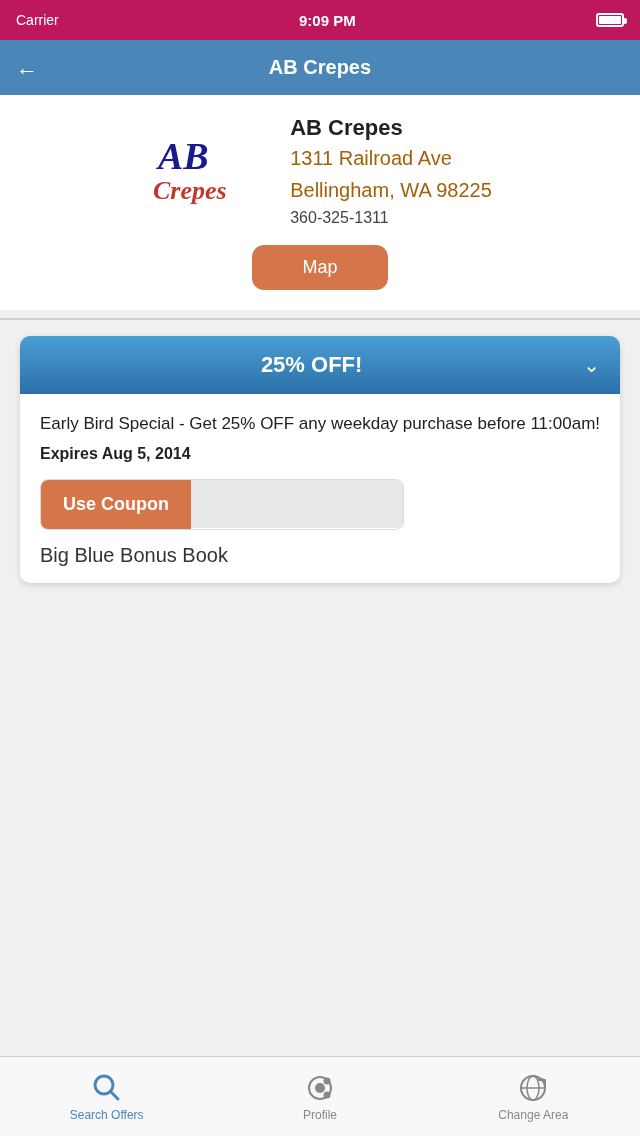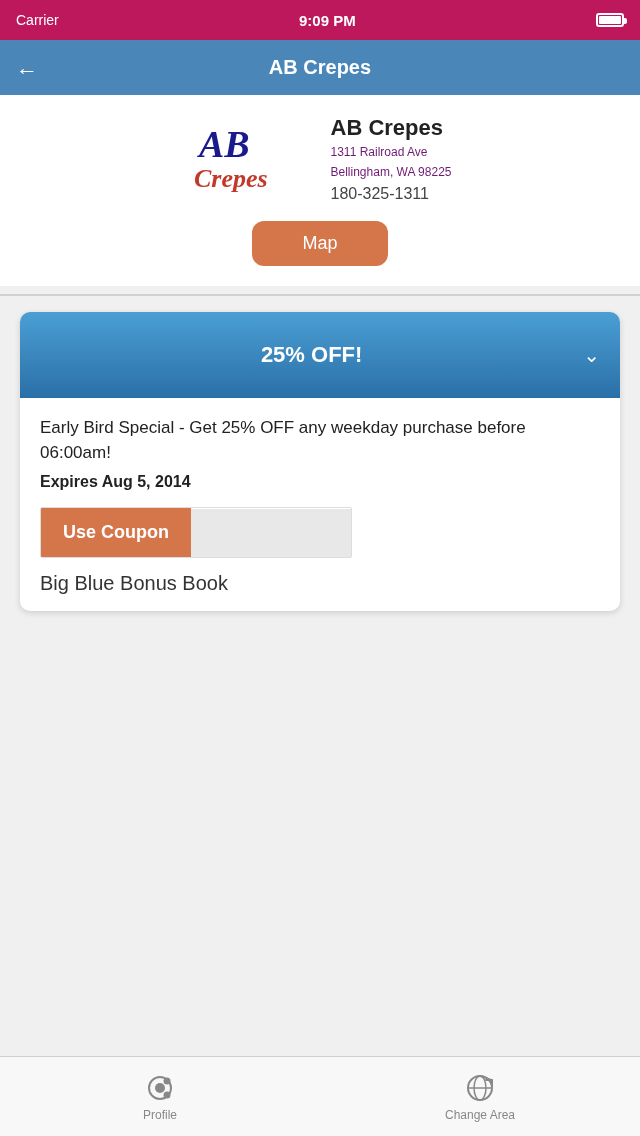--- a/index.html
+++ b/index.html
@@ -126,22 +126,22 @@
       display: flex;
       flex-direction: column;
       gap: 2px;
     }
     .business-name {
       font-size: 22px;
       font-weight: 700;
       color: #222;
     }
     .business-address {
-      font-size: 12px;
-      color: #701a75;
+      font-size: 20px;
+      color: #a16207;
       line-height: 1.5;
     }
     .business-phone {
       font-size: 16px;
       color: #444;
       margin-top: 2px;
     }
 
     .map-btn {
       margin-top: 18px;
@@ -164,21 +164,21 @@
     
     .coupon-container {
       margin: 16px 20px;
       border-radius: 10px;
       overflow: hidden;
       box-shadow: 0 2px 6px rgba(0,0,0,0.15);
       background: white;
     }
     .coupon-header {
       background: linear-gradient(to bottom, #4a9fd4, #2b6fa8);
-      padding: 30px 20px;
+      padding: 16px 20px;
       display: flex;
       align-items: center;
       justify-content: space-between;
     }
     .coupon-title {
       color: white;
       font-size: 22px;
       font-weight: 600;
       text-align: center;
       flex: 1;
@@ -209,23 +209,23 @@
       font-weight: 700;
       color: #222;
       margin-bottom: 16px;
     }
     .use-coupon-row {
       display: flex;
       align-items: center;
       gap: 0;
       margin-bottom: 14px;
       border: 1px solid #ddd;
-      border-radius: 2px;
+      border-radius: 8px;
       overflow: hidden;
-      width: 312px;
+      width: 364px;
     }
     .use-coupon-btn {
       background: #d4754a;
       color: white;
       border: none;
       padding: 14px 22px;
       font-size: 18px;
       font-weight: 600;
       cursor: pointer;
       flex-shrink: 0;
@@ -319,48 +319,55 @@
           <text x="10" y="38" font-family="Georgia, serif" font-size="38" font-style="italic" font-weight="bold" fill="#1a1a8c">AB</text>
 
           <text x="5" y="68" font-family="Georgia, serif" font-size="26" font-style="italic" font-weight="bold" fill="#c0392b">Crepes</text>
         </svg>
       </div>
 
       <div class="business-details">
         <span class="business-name">AB Crepes</span>
         <span class="business-address">1311 Railroad Ave</span>
         <span class="business-address">Bellingham, WA 98225</span>
-        <span class="business-phone">180-325-1311</span>
+        <span class="business-phone">360-325-1311</span>
       </div>
     </div>
     <button class="map-btn">Map</button>
   </div>
 
   <div class="divider"></div>
 
   <div class="coupon-container">
     <div class="coupon-header">
       <span class="coupon-title">25% OFF!</span>
       <span class="chevron-down">⌄</span>
     </div>
     <div class="coupon-body">
-      <div class="coupon-main-text">Early Bird Special - Get 25% OFF any weekday purchase before 06:00am!</div>
+      <div class="coupon-main-text">Early Bird Special - Get 25% OFF any weekday purchase before 11:00am!</div>
       <div class="coupon-expiry">Expires Aug 5, 2014</div>
       <div class="use-coupon-row">
         <button class="use-coupon-btn">Use Coupon</button>
         <input class="coupon-code-field" type="text" placeholder="" style="">
       </div>
       <div class="coupon-footer-text">Big Blue Bonus Book</div>
     </div>
   </div>
 
 </div>
 
 <div class="tab-bar">
 
+  <div class="tab-item active">
+    <svg class="search-svg" viewBox="0 0 32 32" fill="none" xmlns="http://www.w3.org/2000/svg">
+      <circle cx="13" cy="13" r="9" stroke="#4a87b8" stroke-width="3" fill="none"></circle>
+      <line x1="19.5" y1="19.5" x2="27" y2="27" stroke="#4a87b8" stroke-width="3" stroke-linecap="round"></line>
+    </svg>
+    <span class="tab-label">Search Offers</span>
+  </div>
 
   <div class="tab-item">
     <svg class="profile-svg" viewBox="0 0 32 32" fill="none" xmlns="http://www.w3.org/2000/svg">
       <circle cx="16" cy="16" r="11" stroke="#888" stroke-width="2" fill="none"></circle>
       <circle cx="16" cy="16" r="5" fill="#888"></circle>
       <circle cx="23" cy="9" r="3.5" fill="#888"></circle>
       <circle cx="23" cy="23" r="3.5" fill="#888"></circle>
     </svg>
     <span class="tab-label">Profile</span>
   </div>

